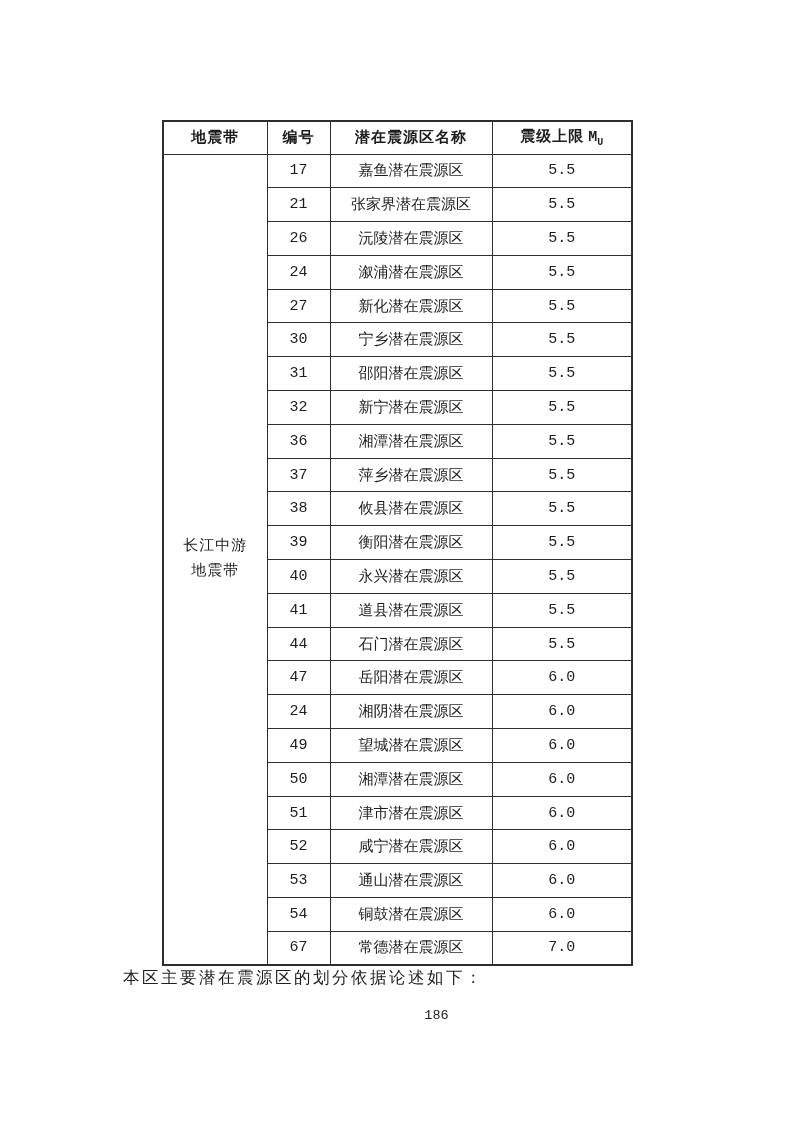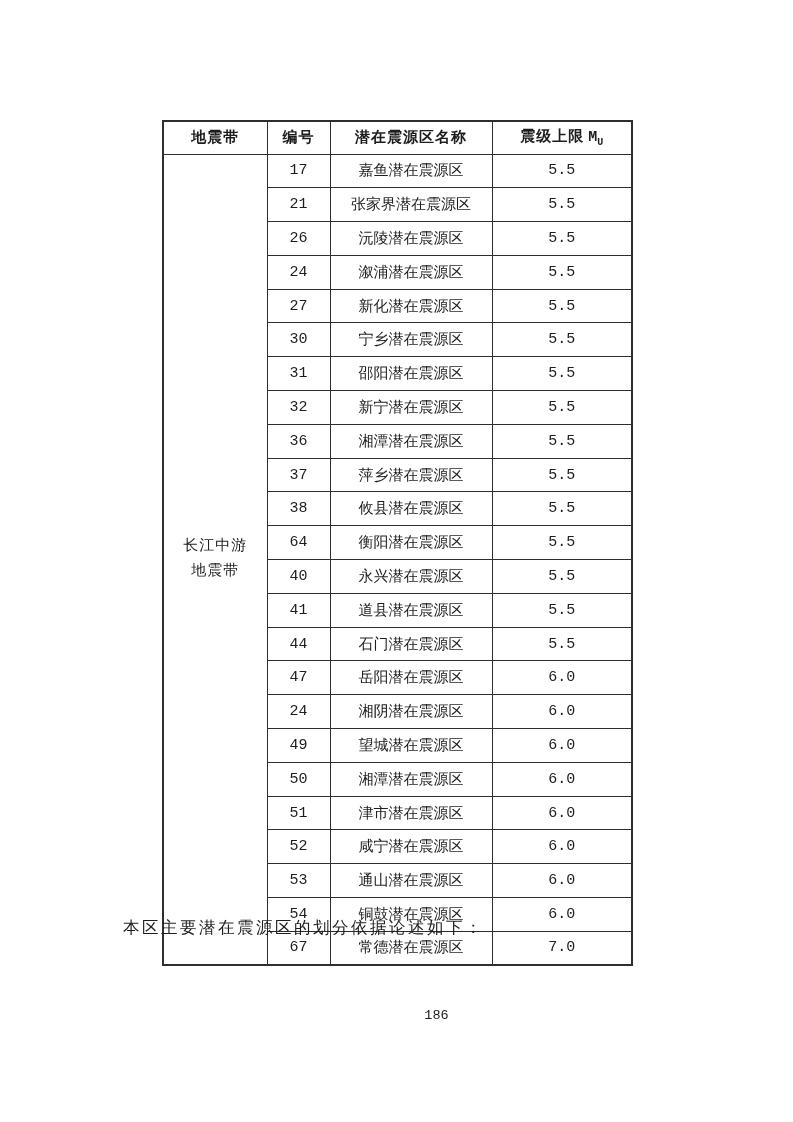--- a/index.html
+++ b/index.html
@@ -43,21 +43,21 @@
   th.mag-header sub {
     font-size: 10px;
     font-weight: bold;
     letter-spacing: 0;
   }
   th.mag-header .mag-symbol { letter-spacing: 0; margin-left: 4px; }
   td.belt-cell { letter-spacing: 1px; line-height: 1.7; }
   .footer-paragraph {
     position: absolute;
     left: 123px;
-    top: 917px;
+    top: 967px;
     font-size: 16.5px;
     letter-spacing: 2.5px;
     color: #1d1d1d;
   }
   .page-number {
     position: absolute;
     left: 0;
     top: 1008px;
     width: 100%;
     text-align: center;
@@ -140,21 +140,21 @@
           <td>37</td>
           <td>萍乡潜在震源区</td>
           <td>5.5</td>
         </tr>
         <tr>
           <td>38</td>
           <td>攸县潜在震源区</td>
           <td>5.5</td>
         </tr>
         <tr>
-          <td>64</td>
+          <td>39</td>
           <td>衡阳潜在震源区</td>
           <td>5.5</td>
         </tr>
         <tr>
           <td>40</td>
           <td>永兴潜在震源区</td>
           <td>5.5</td>
         </tr>
         <tr>
           <td>41</td>

